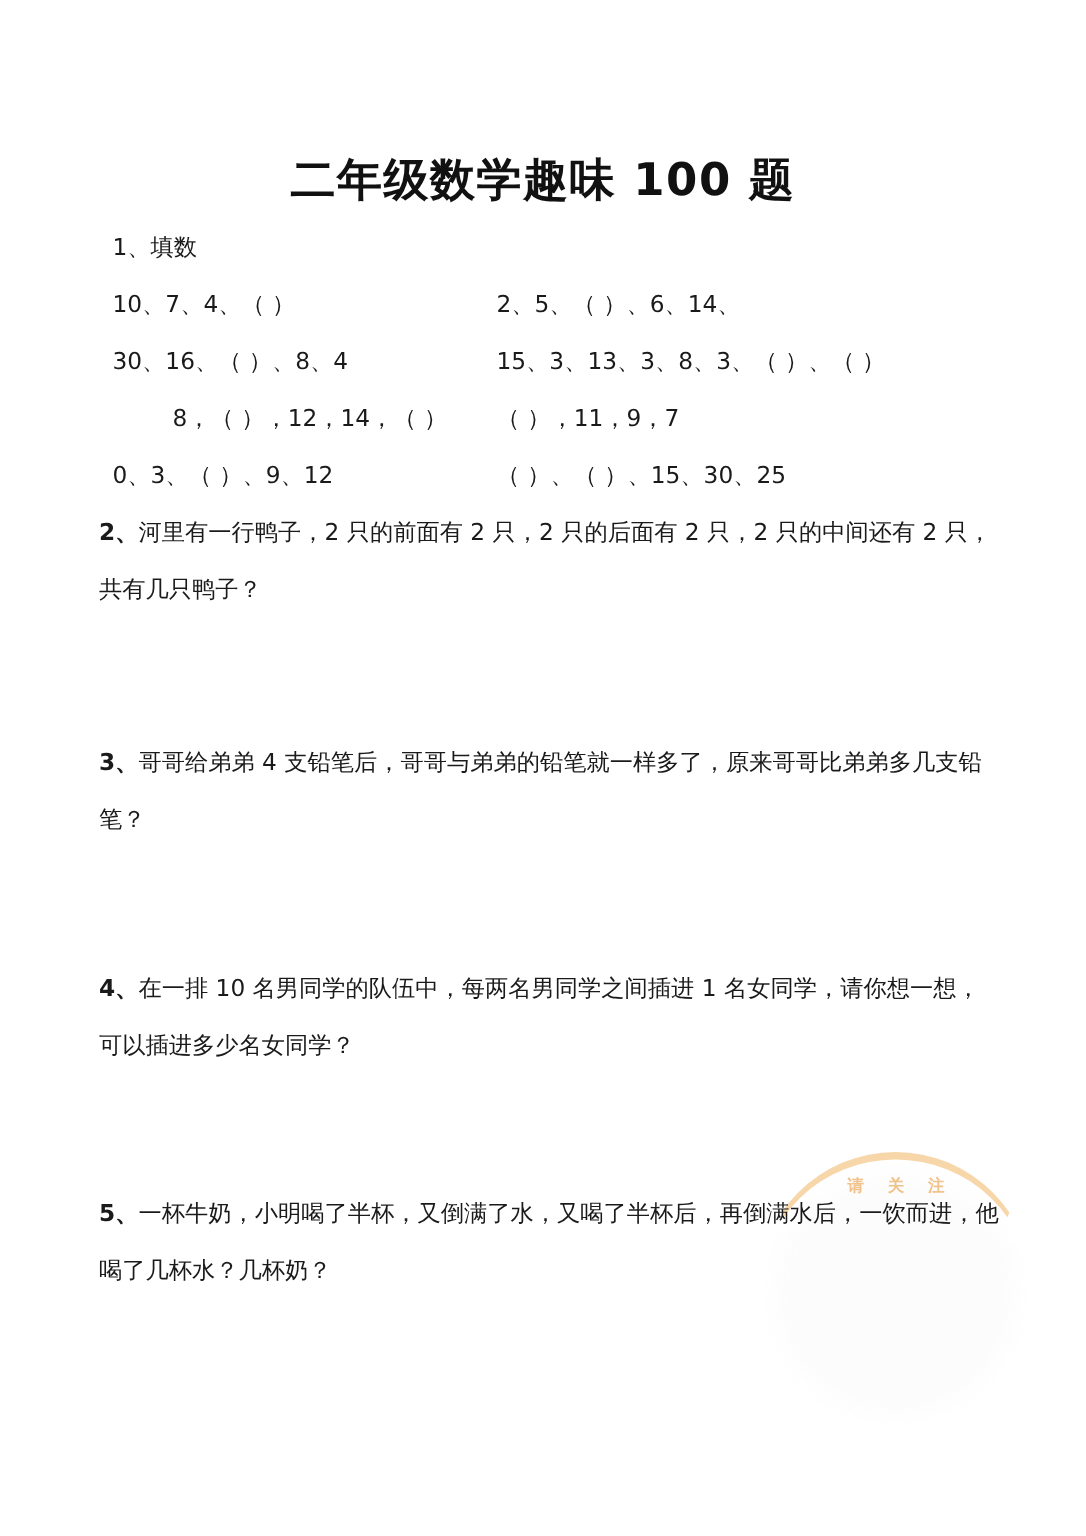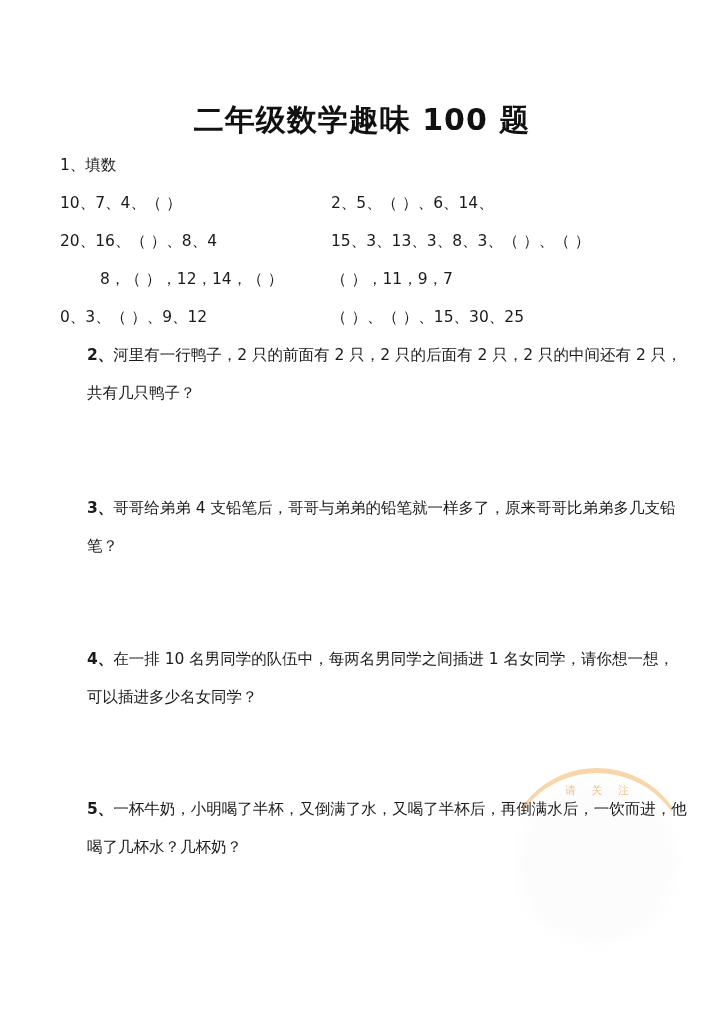--- a/index.html
+++ b/index.html
@@ -5,47 +5,48 @@
     html, body { margin: 0; padding: 0; }
     body {
       width: 724px; height: 1024px; background: #ffffff; position: relative; overflow: hidden;
       font-family: "DejaVu Sans", "Liberation Sans", sans-serif; color: #1a1a1a;
     }
     .title {
       position: absolute; top: 100px; left: 0; width: 724px; text-align: center;
       font-size: 30px; font-weight: bold; letter-spacing: 1px; color: #111;
     }
     .line {
-      position: absolute; left: 60px; font-size: 15.5px; white-space: nowrap; line-height: 20px;
+      position: absolute; left: 75px; font-size: 15.5px; white-space: nowrap; line-height: 20px;
     }
     .col2 { left: 331px; }
-    .q { position: absolute; left: 66px; width: 600px; font-size: 15.5px; line-height: 38px; margin-left: 21px; }
+    .q { position: absolute; left: 66px; width: 600px; font-size: 15.5px; line-height: 38px; }
     .q .num { font-weight: bold; }
     .stamp {
       position: absolute; left: 505px; top: 768px; width: 180px; height: 180px;
       border-radius: 50%; border-top: 5px solid rgba(240,180,100,0.55);
       border-left: 2px solid rgba(240,180,100,0.0); border-right: 2px solid rgba(240,180,100,0.0);
       background: radial-gradient(circle, rgba(250,250,250,0.6) 55%, rgba(255,255,255,0) 70%);
     }
     .stamp-text {
       position: absolute; left: 565px; top: 783px; font-size: 11px; color: rgba(235,170,90,0.7);
       letter-spacing: 6px;
+      font-weight: bold;
     }
   </style>
 </head>
 <body>
 
 <div class="title">二年级数学趣味 100 题</div>
 
 <div class="line" style="top:155px;">1、填数</div>
 
 <div class="line" style="top:193px;">10、7、4、（      ）</div>
 <div class="line col2" style="top:193px;">2、5、（      ）、6、14、</div>
 
-<div class="line" style="top:231px;">20、16、（      ）、8、4</div>
+<div class="line" style="top:231px;">30、16、（      ）、8、4</div>
 <div class="line col2" style="top:231px;">15、3、13、3、8、3、（      ）、（      ）</div>
 
 <div class="line" style="top:269px;margin-left:40px;">8，（      ），12，14，（      ）</div>
 <div class="line col2" style="top:269px;">（      ），11，9，7</div>
 
 <div class="line" style="top:307px;text-align:center;">0、3、（      ）、9、12</div>
 <div class="line col2" style="top:307px;">（      ）、（      ）、15、30、25</div>
 
 <div class="q" style="top:336px;">
   <span class="num">2、</span><span>河里有一行鸭子，2 只的前面有 2 只，2 只的后面有 2 只，2 只的中间还有 2 只，共有几只鸭子？</span>

